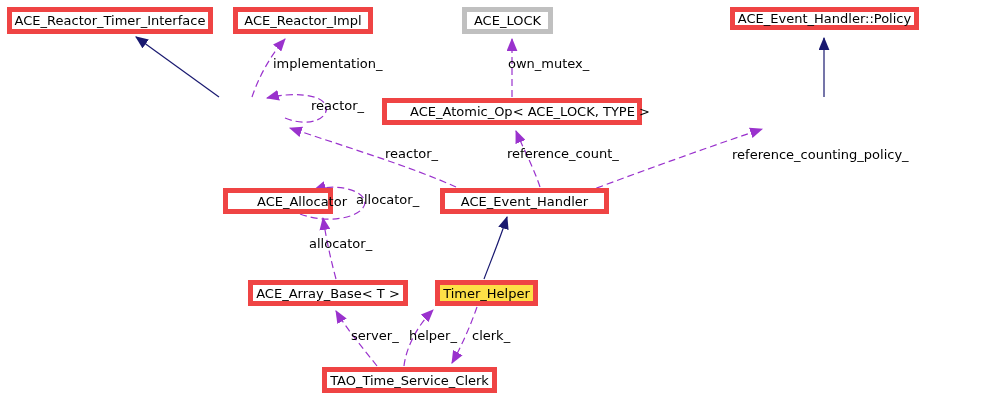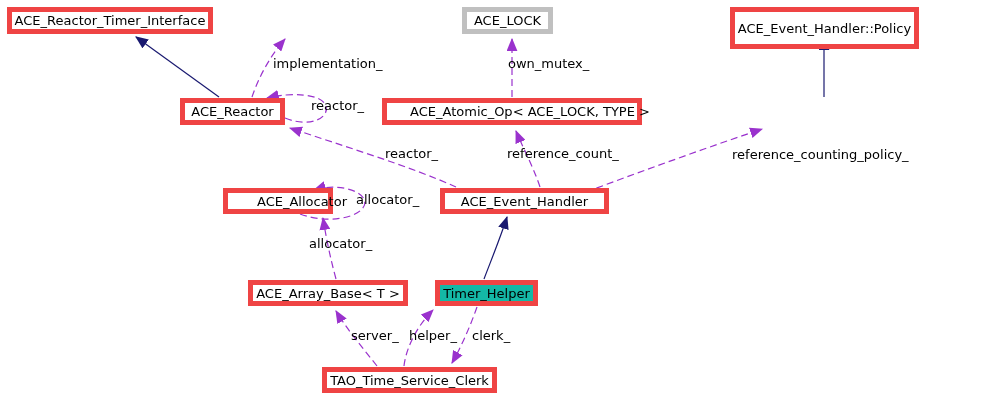--- a/index.html
+++ b/index.html
@@ -9,21 +9,21 @@
   }
   #edges { position:absolute; left:0; top:0; width:987px; height:400px; }
   .node {
     position:absolute; box-sizing:border-box;
     border:5px solid #ef4444; background:#ffffff;
     display:flex; align-items:center; justify-content:center;
     font-size:13px; color:#000000; white-space:nowrap;
     z-index:2;
   }
   .node.external { border-color:#c0c0c0; }
-  .node.focus    { background:#14b8a6;text-align:center; }
+  .node.focus    { background:#fde047;text-align:center; }
   .edge-label {
     position:absolute; font-size:13px; color:#000000;
     white-space:nowrap; z-index:3; line-height:14px;
   }
   path.inh { fill:none; stroke-width:1.2; }
   path.use { fill:none; stroke-width:1.2; stroke-dasharray:7,4; }
 </style>
 </head>
 <body>
 
@@ -50,24 +50,24 @@
     <path class="use" d="M 540,187 C 533,166 523,148 516,131" marker-end="url(#mu)" stroke="#9a32cd"></path>
     <path class="use" d="M 586,192 C 645,170 703,149 762,129" marker-end="url(#mu)" stroke="#9a32cd"></path>
     <path class="use" d="M 300,214 C 336,227 371,213 364,199 C 358,188 333,184 314,190" marker-end="url(#mu)" stroke="#9a32cd"></path>
     <path class="use" d="M 336,279 C 330,257 326,237 323,218" marker-end="url(#mu)" stroke="#9a32cd"></path>
     <path class="use" d="M 377,366 C 362,347 346,328 336,311" marker-end="url(#mu)" stroke="#9a32cd"></path>
     <path class="use" d="M 404,366 C 406,348 417,326 433,310" marker-end="url(#mu)" stroke="#9a32cd"></path>
     <path class="use" d="M 477,307 C 470,327 461,347 452,363" marker-end="url(#mu)" stroke="#9a32cd"></path>
   </svg>
 
   <div class="node" style="left:7px;   top:7px;  width:206px; height:27px;">ACE_Reactor_Timer_Interface</div>
+  <div class="node" style="left:233px; top:7px;  width:140px; height:27px;">ACE_Reactor_Impl</div>
   <div class="node external" style="left:462px; top:7px; width:91px; height:27px;">ACE_LOCK</div>
-  <div class="node" style="left:730px; top:7px;  width:189px; height:42px;">ACE_Event_Handler::Policy</div>
+  <div class="node" style="left:730px; top:7px;  width:189px; height:23px;">ACE_Event_Handler::Policy</div>
 
-  <div class="node" style="left:180px; top:98px; width:105px; height:27px;">ACE_Reactor</div>
   <div class="node" style="left:382px; top:98px; width:260px; height:27px;padding-left:36px;">ACE_Atomic_Op&lt; ACE_LOCK, TYPE &gt;</div>
 
   <div class="node" style="left:223px; top:188px; width:110px; height:26px;padding-left:48px;">ACE_Allocator</div>
   <div class="node" style="left:440px; top:188px; width:169px; height:26px;">ACE_Event_Handler</div>
 
   <div class="node" style="left:248px; top:280px; width:160px; height:26px;">ACE_Array_Base&lt; T &gt;</div>
   <div class="node focus" style="left:435px; top:280px; width:103px; height:26px;">Timer_Helper</div>
 
   <div class="node" style="left:322px; top:367px; width:175px; height:26px;">TAO_Time_Service_Clerk</div>
 

